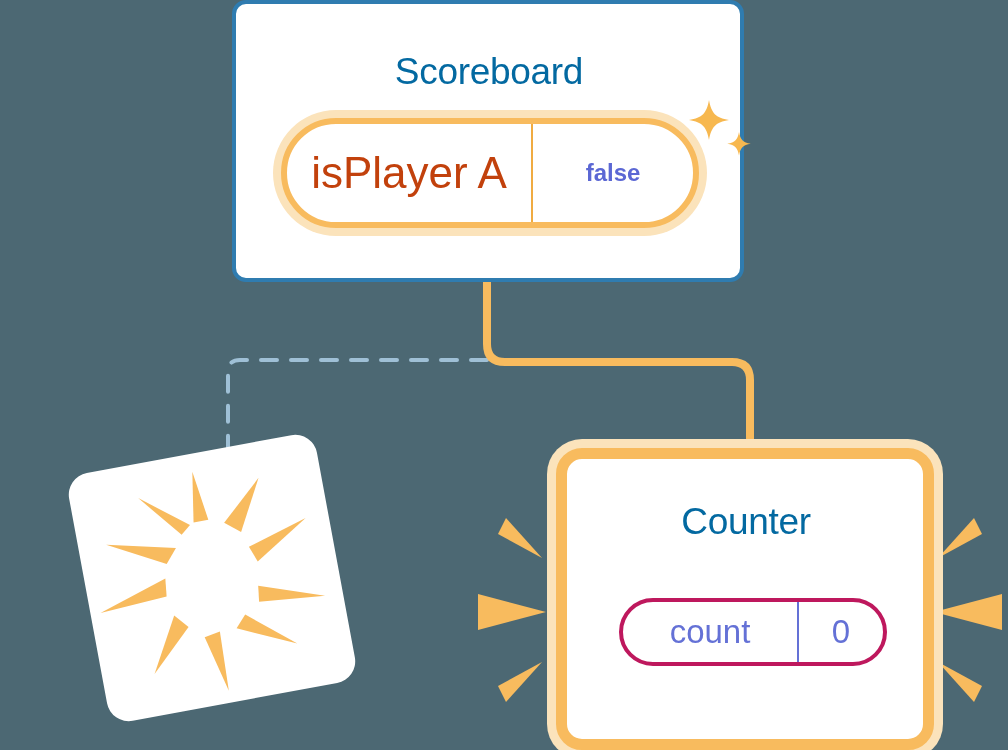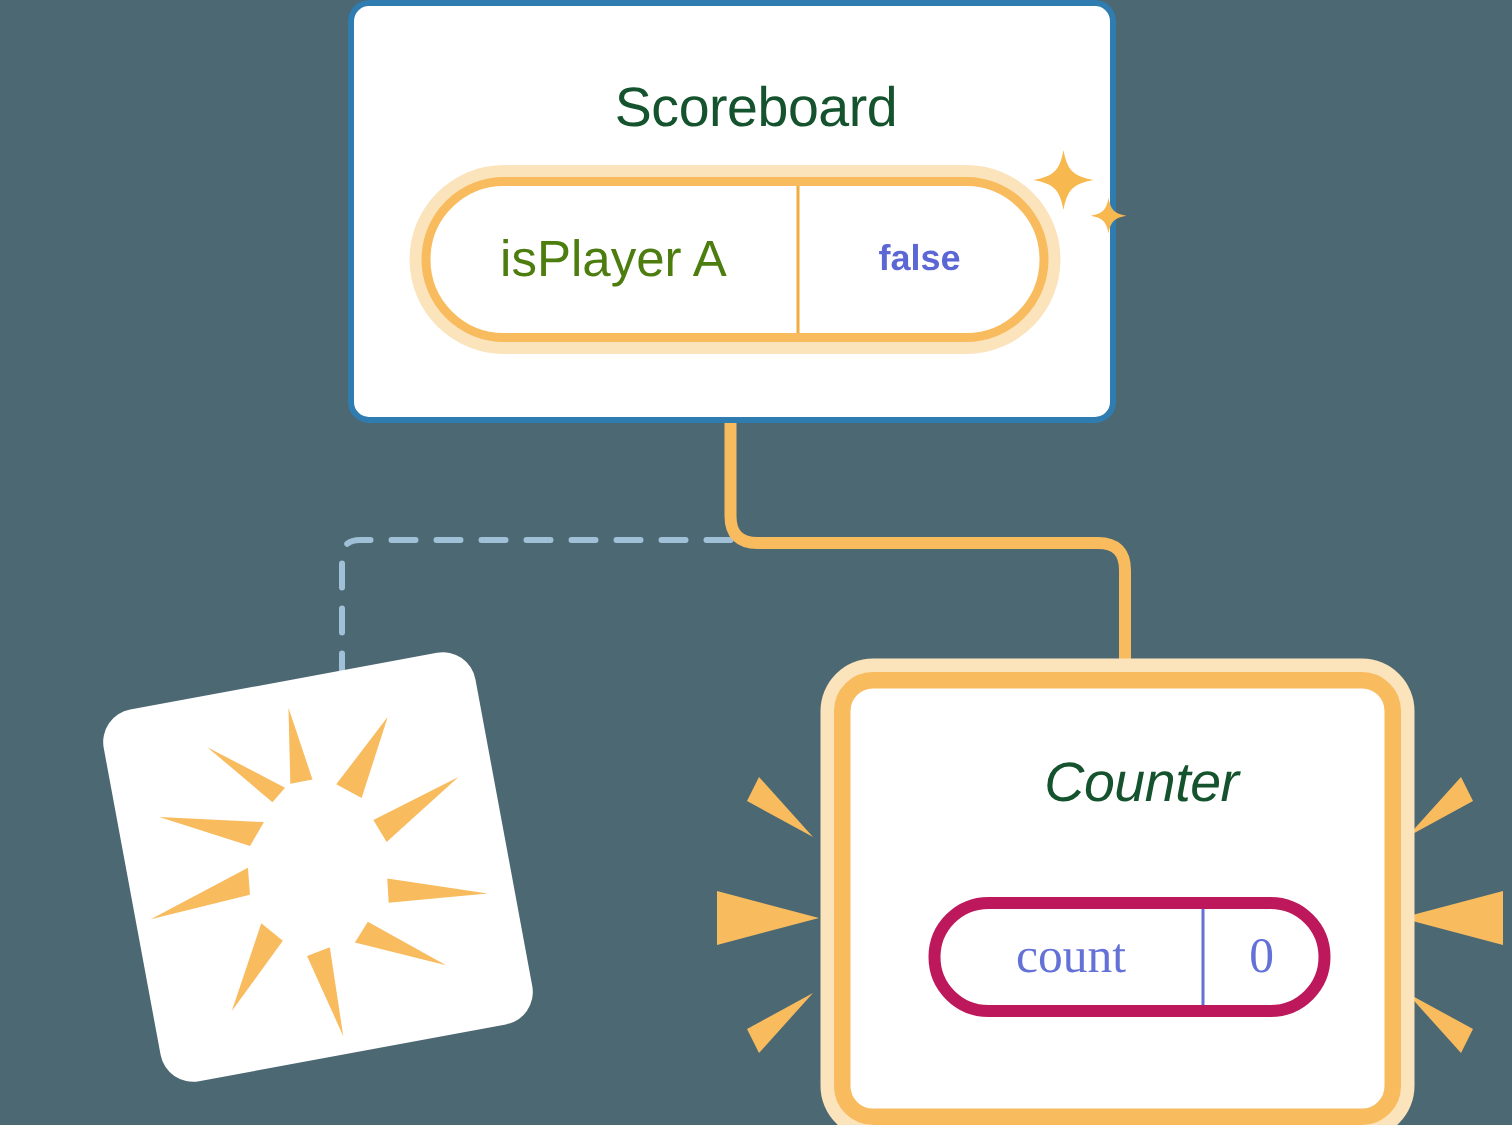--- a/index.html
+++ b/index.html
@@ -69,31 +69,31 @@
     top: 452px;
     width: 252px;
     height: 252px;
     border-radius: 22px;
     transform: rotate(-10.5deg);
     z-index: 3;
   }
 
   .card-title {
     position: absolute;
-    left: 16px;
+    left: 1px;
     width: 100%;
     text-align: center;
-    color: #14532d;
+    color: #0369a1;
     font-size: 37px;
     font-weight: 400;
     letter-spacing: -0.3px;
     white-space: nowrap;
   }
   .card-scoreboard .card-title { top: 47px; }
-  .card-counter   .card-title { top: 42px; font-style: italic; }
+  .card-counter   .card-title { top: 42px; }
 
   
   .pill {
     position: absolute;
     display: flex;
     align-items: stretch;
     box-sizing: border-box;
     background: #ffffff;
   }
   .pill-cell {
@@ -110,40 +110,39 @@
     top: 114px;
     width: 418px;
     height: 110px;
     border: 6px solid #f8bb5e;
     border-radius: 999px;
     box-shadow: 0 0 0 8px #fbe3bb;
   }
   .pill-highlight .pill-key {
     flex: 0 0 246px;
     border-right: 2px solid #f0ab41;
-    color: #4d7c0f;
-    font-size: 34px;
+    color: #c2410c;
+    font-size: 44px;
     font-weight: 400;
   }
   .pill-highlight .pill-value {
     flex: 1 1 auto;
     color: #5b67d4;
     font-size: 24px;
     font-weight: 700;
   }
 
   
   .pill-plain {
     left: 52px;
     top: 139px;
     width: 268px;
-    height: 80px;
-    border: 8px solid #be185d;
+    height: 68px;
+    border: 4px solid #be185d;
     border-radius: 999px;
-    font-family: Liberation Serif, serif;
   }
   .pill-plain .pill-key {
     flex: 0 0 176px;
     border-right: 2px solid #6471d6;
     color: #6471d6;
     font-size: 33px;
     font-weight: 400;
   }
   .pill-plain .pill-value {
     flex: 1 1 auto;

